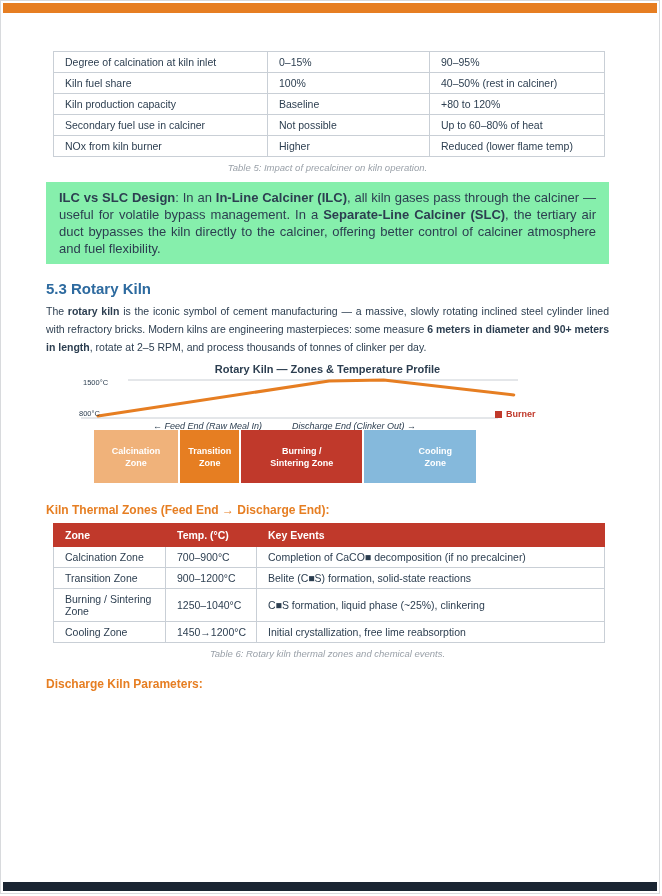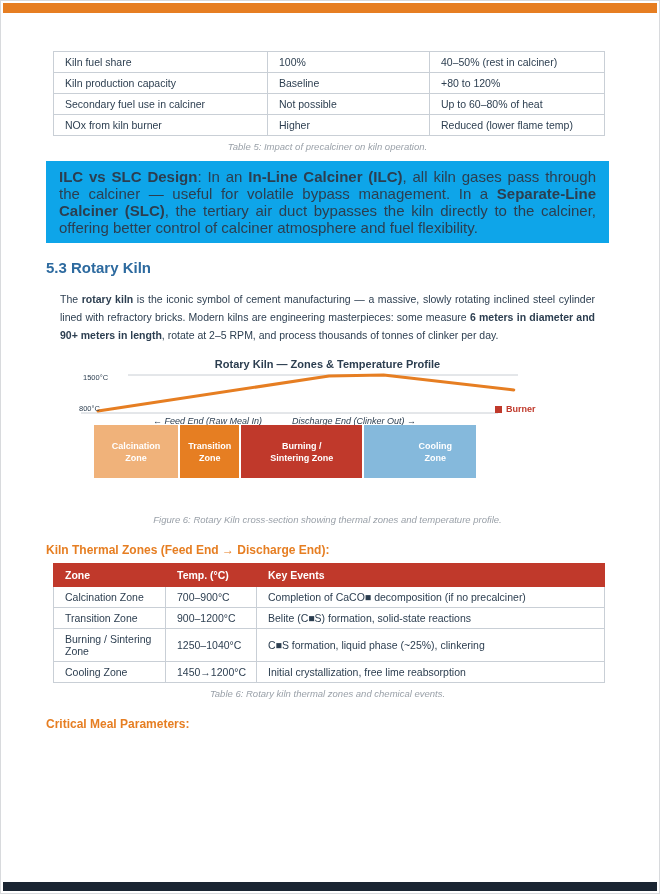--- a/index.html
+++ b/index.html
@@ -9,24 +9,24 @@
   .footer-bar { position:absolute; bottom:2px; left:2px; right:2px; height:9px; }
   .content { position:absolute; top:50px; left:45px; width:563px; color:#2c3e50; }
 
   table { border-collapse:collapse; table-layout:fixed; font-size:10.5px; color:#2c3e50; margin-left:7px; }
   .t5, .t6 { width:551px; }
   .t5 td, .t6 td { border:1px solid #c9cfd6; padding:4px 11px; height:12px; vertical-align:middle; }
   .t6 th { background:#c0392b; color:#fff; text-align:left; font-weight:bold; padding:5px 11px; border:1px solid #c0392b; font-size:10.5px; }
 
   .caption { text-align:center; font-style:italic; color:#9aa1a9; font-size:9.5px; margin-top:5px; }
 
-  .callout { margin-top:9px; background:#0ea5e9; padding:7px 13px; font-size:15px; line-height:17px; text-align:justify; }
+  .callout { margin-top:9px; background:#86efac; padding:7px 13px; font-size:13px; line-height:17px; text-align:justify; }
 
   h2.section { color:#2d6a9f; font-size:15px; font-weight:bold; margin:16px 0 5px 0; }
-  .body-p { font-size:10.5px; line-height:18px; text-align:justify; margin:14px; }
+  .body-p { font-size:10.5px; line-height:18px; text-align:justify; margin:0; }
 
   .chart { margin-top:7px; position:relative; height:122px; }
   .chart-title { text-align:center; font-weight:bold; font-size:11px; color:#2c3e50; height:14px; }
   .chart-body { position:relative; height:108px; }
   .chart-body svg { position:absolute; top:0; left:0; }
   .ytick { position:absolute; font-size:7.5px; color:#2c3e50; }
   .ytick-hi { left:37px; top:1px; }
   .ytick-lo { left:33px; top:32px; }
   .burner-legend { position:absolute; left:449px; top:32px; color:#c0392b; font-size:9px; font-weight:bold; display:flex; align-items:center; }
   .burner-swatch { display:inline-block; width:7px; height:7px; background:#c0392b; margin-right:4px; }
@@ -47,20 +47,25 @@
 
   <div class="content">
 
     <table class="t5">
       <colgroup>
           <col style="width:214px">
           <col style="width:162px">
           <col style="width:175px">
         </colgroup>
       <tbody>
+          <tr>
+            <td>Degree of calcination at kiln inlet</td>
+            <td>0–15%</td>
+            <td>90–95%</td>
+          </tr>
           <tr>
             <td>Kiln fuel share</td>
             <td>100%</td>
             <td>40–50% (rest in calciner)</td>
           </tr>
           <tr>
             <td>Kiln production capacity</td>
             <td>Baseline</td>
             <td>+80 to 120%</td>
           </tr>
@@ -107,21 +112,20 @@
             <div class="zone" style="background: rgb(230, 126, 34); flex-grow: 171; flex-basis: 0px;">Transition
 Zone</div>
             <div class="zone" style="background: rgb(192, 57, 43); flex-grow: 350; flex-basis: 0px;">Burning /
 Sintering Zone</div>
             <div class="zone" style="background: rgb(133, 185, 220); flex-grow: 236; flex-basis: 0px; padding-left: 30px;">Cooling
 Zone</div>
           </div>
       </div>
     </div>
 
-    <div class="caption fig-caption">Figure 6: Rotary Kiln cross-section showing thermal zones and temperature profile.</div>
 
     <h3 class="orange-h">Kiln Thermal Zones (Feed End → Discharge End):</h3>
     <table class="t6">
       <colgroup>
           <col style="width:112px">
           <col style="width:91px">
           <col style="width:348px">
         </colgroup>
       <thead>
           <tr id="t6-head">
@@ -148,19 +152,19 @@
           </tr>
           <tr>
             <td>Cooling Zone</td>
             <td>1450→1200°C</td>
             <td>Initial crystallization, free lime reabsorption</td>
           </tr>
         </tbody>
     </table>
     <div class="caption">Table 6: Rotary kiln thermal zones and chemical events.</div>
 
-    <h3 class="orange-h">Critical Meal Parameters:</h3>
+    <h3 class="orange-h">Discharge Kiln Parameters:</h3>
     <div class="param-list" id="param-list"></div>
 
   </div>
 
   <div class="footer-bar" style="background: rgb(26, 37, 50);"></div>
 </div>
 
 </body></html>

